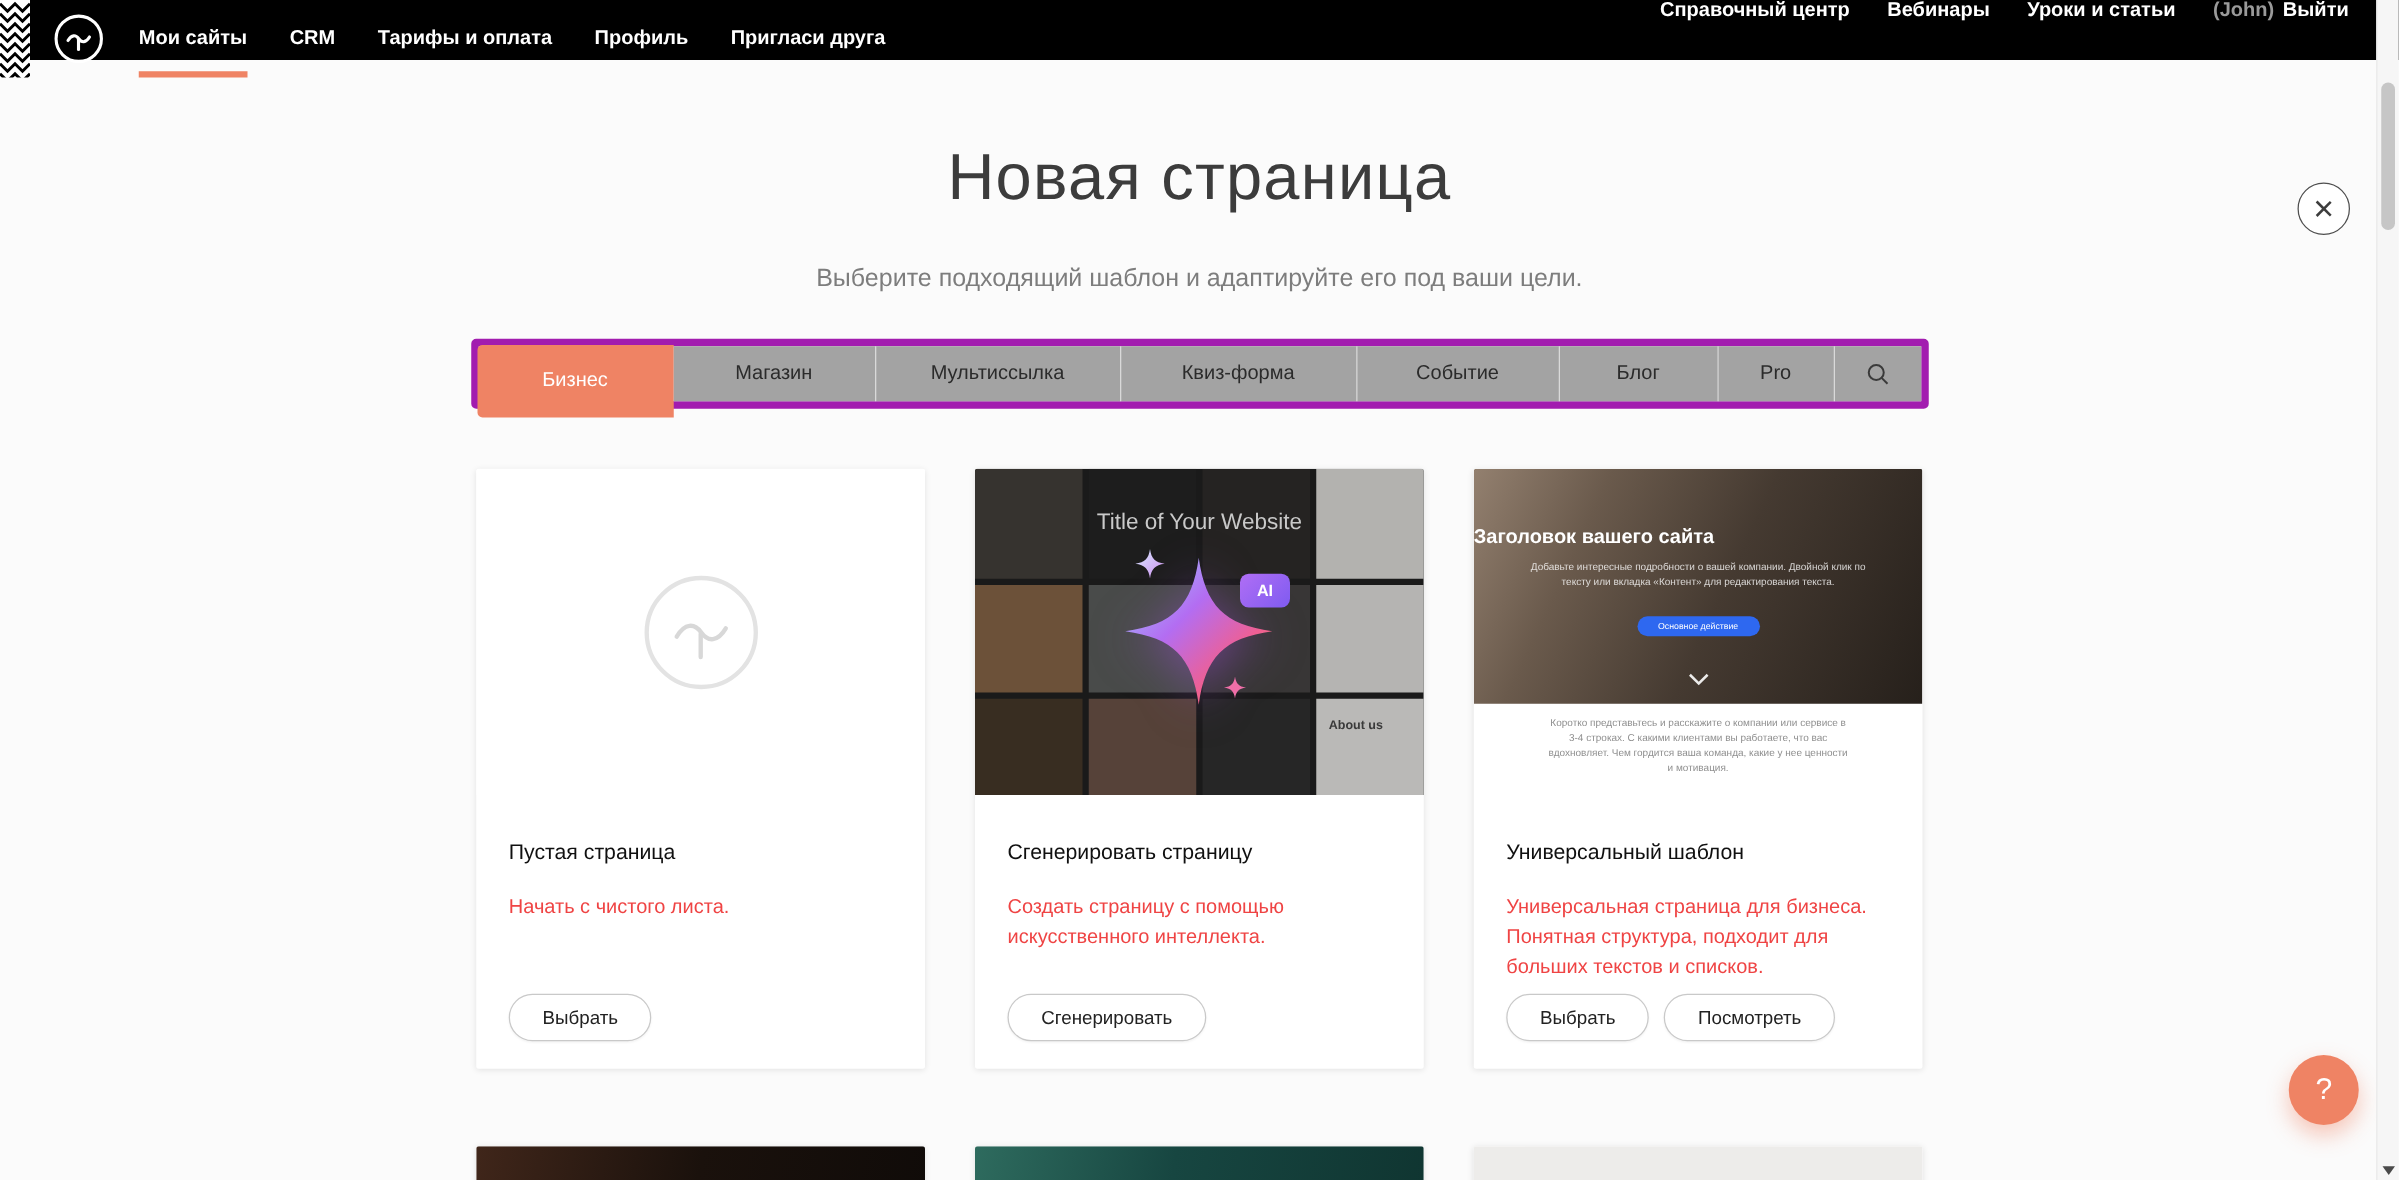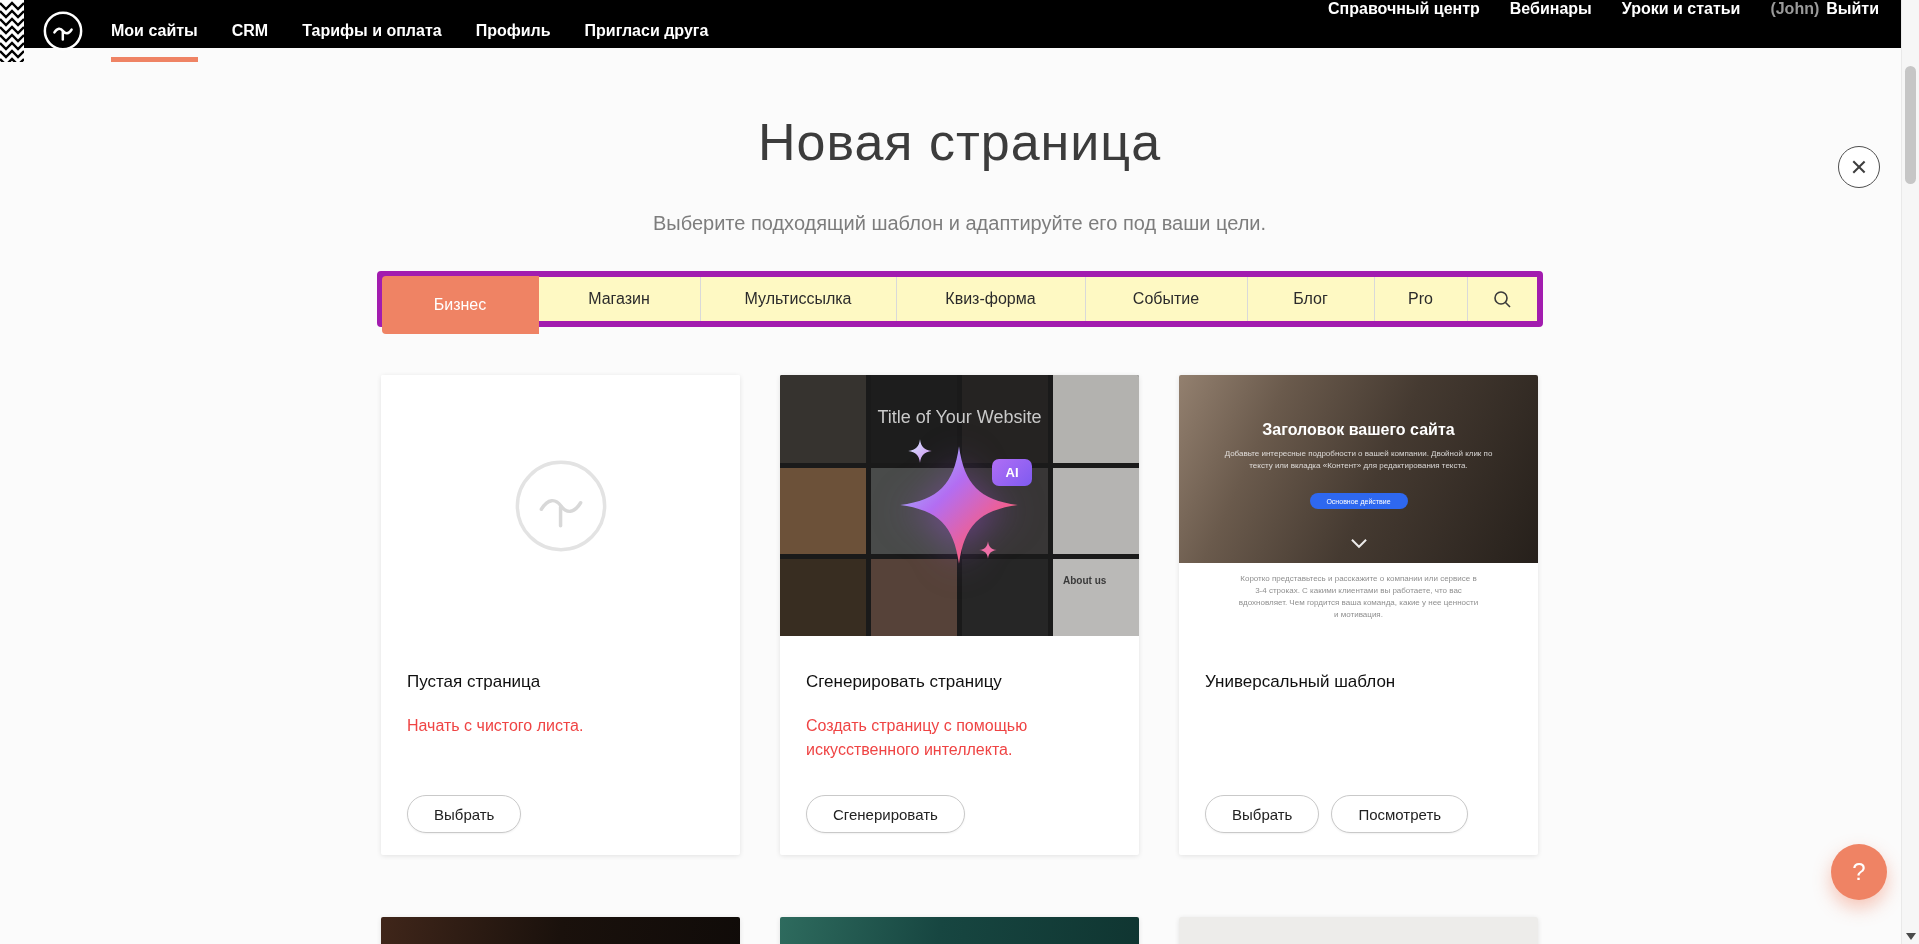--- a/index.html
+++ b/index.html
@@ -25,21 +25,21 @@
   .close-x::before,.close-x::after { content:""; position:absolute; left:7px; top:0; width:1.6px; height:16px; background:#3d3d3d; }
   .close-x::before { transform:rotate(45deg); }
   .close-x::after { transform:rotate(-45deg); }
 
   .page-title { text-align:center; padding-top:64px; font-size:52px; font-weight:300; color:#3c3c3c; letter-spacing:1px; }
   .page-subtitle { text-align:center; margin-top:40px; font-size:20px; color:#7d7d7d; font-weight:400; }
 
   
   .tabs-wrap { display:flex; justify-content:center; margin-top:36px; }
   .tabs { display:flex; border:6px solid #a21caf; border-radius:4px; background:#fff; height:56px; }
-  .tab { display:flex; align-items:center; justify-content:center; font-size:16px; color:#2b2b2b; border-right:1px solid #d9d9d9; background:#fef9c3; border-top:none; border-bottom:none; border-left:none; cursor:pointer; font-family:inherit; }
+  .tab { display:flex; align-items:center; justify-content:center; font-size:16px; color:#2b2b2b; border-right:1px solid #d9d9d9; background:#a3a3a3; border-top:none; border-bottom:none; border-left:none; cursor:pointer; font-family:inherit; }
   .tab.t0 { width:157px; } .tab.t1 { width:162px; } .tab.t2 { width:196px;text-align:right; }
   .tab.t3 { width:189px; } .tab.t4 { width:162px; } .tab.t5 { width:127px; }
   .tab.t6 { width:93px; }  .tab.search { width:69px; border-right:none; }
   .tab.active { background:var(--accent,#ef8364); color:#fff; margin:-1px 0 -1px -1px; height:58px; border-radius:4px 0 0 4px; border-right:none; }
 
   
   .grid { width:1157px; margin:48px auto 0; display:grid; grid-template-columns:repeat(3,359px); column-gap:40px; row-gap:62px; }
   .card { position:relative; background:#fff; height:480px; box-shadow:0 1px 5px rgba(0,0,0,.10); border-radius:2px; overflow:hidden; }
   .preview { height:261px; position:relative; overflow:hidden; cursor:pointer; }
   .card-body { padding:36px 26px 0; }
@@ -61,21 +61,21 @@
   .collage-dim { position:absolute; inset:0; background:rgba(12,12,12,.24); z-index:1; }
   .collage-title { position:absolute; top:32px; width:100%; text-align:center; color:#c9c9c9; font-size:18px; z-index:2; }
   .about-label { position:absolute; left:10px; top:16px; color:#3a3a3a; font-size:10px; font-weight:700; z-index:2; }
   .star-big { position:absolute; left:119px; top:70px; width:120px; height:120px; z-index:2; filter:drop-shadow(0 6px 18px rgba(160,80,220,.5)); }
   .star-sm1 { position:absolute; left:128px; top:64px; width:24px; height:24px; z-index:3; }
   .star-sm2 { position:absolute; left:199px; top:166px; width:18px; height:18px; z-index:3; }
   .ai-badge { position:absolute; left:212px; top:84px; z-index:4; width:40px; height:27px; border-radius:7px; background:linear-gradient(135deg,#b06ef5,#7f5bf0); color:#fff; font-size:13px; font-weight:700; display:flex; align-items:center; justify-content:center; }
 
   
   .tpl-hero { height:188px; background:linear-gradient(115deg,#93806f 0%,#6a5a4c 25%,#453a31 55%,#26201b 100%); position:relative; }
-  .tpl-heading { padding-top:46px; text-align:center; color:#fff; font-size:16px; font-weight:700; }
+  .tpl-heading { padding-top:46px; color:#fff; font-size:16px; font-weight:700; }
   .tpl-sub { margin:9px auto 0; width:272px; text-align:center; color:rgba(255,255,255,.78); font-size:8px; line-height:1.5; }
   .tpl-cta { position:absolute; left:50%; transform:translateX(-50%); top:118px; min-width:98px; height:16px; padding:0 10px; border-radius:8px; background:var(--preview-cta-blue,#2e68f0); color:#fff; font-size:7px; display:flex; align-items:center; justify-content:center; }
   .tpl-chevron { position:absolute; left:50%; top:160px; width:11px; height:11px; border-left:2px solid rgba(255,255,255,.9); border-bottom:2px solid rgba(255,255,255,.9); transform:translateX(-50%) rotate(-45deg); }
   .tpl-body { height:73px; background:#fff; display:flex; justify-content:center; }
   .tpl-body p { margin-top:10px; width:244px; font-size:8px; line-height:1.5; color:#8f8f8f; text-align:center; }
 
   
   .pv1 { background:linear-gradient(100deg,#40261a 0%,#1a110c 45%,#0e0a08 100%); }
   .pv2 { background:linear-gradient(100deg,#2e6b5e 0%,#174641 40%,#0e322e 100%); }
   .pv3 { background:#edecea; }
@@ -236,20 +236,21 @@
           <div class="tpl-sub">Добавьте интересные подробности о вашей компании. Двойной клик по тексту или вкладка «Контент» для редактирования текста.</div>
           <div class="tpl-cta">Основное действие</div>
           <span class="tpl-chevron"></span>
         </div>
         <div class="tpl-body">
           <p>Коротко представьтесь и расскажите о компании или сервисе в 3-4 строках. С какими клиентами вы работаете, что вас вдохновляет. Чем гордится ваша команда, какие у нее ценности и мотивация.</p>
         </div>
       </div>
       <div class="card-body">
         <h3 class="card-title">Универсальный шаблон</h3>
+        <p class="card-desc">Универсальная страница для бизнеса. Понятная структура, подходит для больших текстов и списков.</p>
       </div>
       <div class="card-actions">
         <button class="pill-btn">Выбрать</button>
         <button class="pill-btn">Посмотреть</button>
       </div>
     </div>
 
     <div class="card">
       <div class="preview pv1"></div>
     </div>

